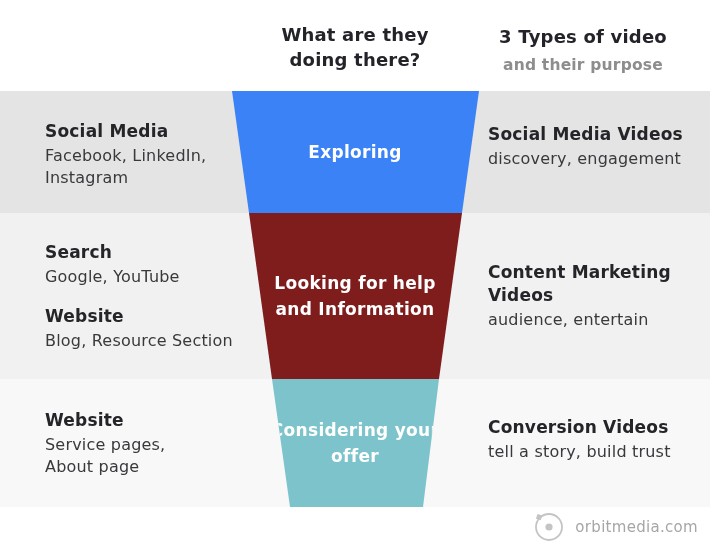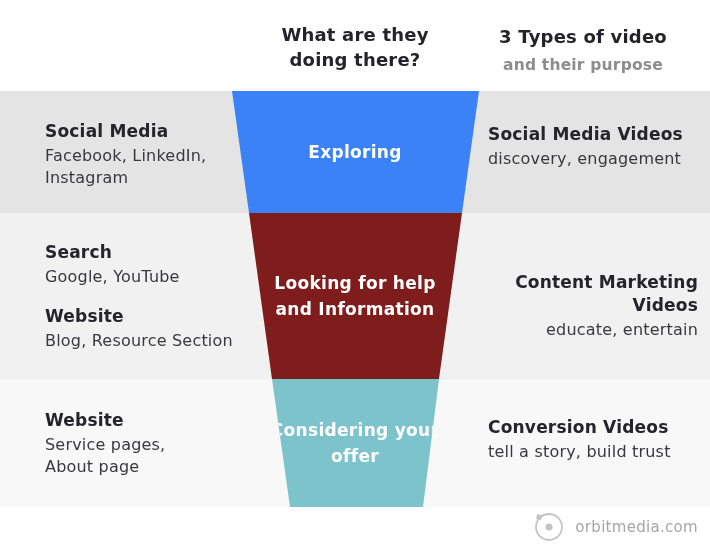--- a/index.html
+++ b/index.html
@@ -80,21 +80,21 @@
     color: #39393d;
     white-space: pre-line;
     margin-top: 2px;
     letter-spacing: 0.2px;
   }
   .entry + .entry { margin-top: 17px; }
   .pos-aud-1 { top: 120px; }
   .pos-aud-2 { top: 241px; }
   .pos-aud-3 { top: 409px; }
   .pos-vid-1 { top: 123px; }
-  .pos-vid-2 { top: 271px; text-align: right; }
+  .pos-vid-2 { top: 261px; }
   .pos-vid-3 { top: 416px; }
   
   .footer {
     position: absolute;
     right: 12px;
     bottom: 13px;
     display: flex;
     align-items: center;
     gap: 9px;
   }
@@ -155,21 +155,21 @@
 About page</div>
     </div>
   </div>
 
   <div class="cell cell-right pos-vid-1">
     <div class="cell-title">Social Media Videos</div>
     <div class="cell-detail">discovery, engagement</div>
   </div>
   <div class="cell cell-right pos-vid-2">
     <div class="cell-title">Content Marketing Videos</div>
-    <div class="cell-detail">educate, entertain</div>
+    <div class="cell-detail">audience, entertain</div>
   </div>
   <div class="cell cell-right pos-vid-3">
     <div class="cell-title">Conversion Videos</div>
     <div class="cell-detail">tell a story, build trust</div>
   </div>
 
   <div class="footer">
     <svg width="34" height="34" viewBox="0 0 34 34">
       <circle cx="17" cy="17" r="13" fill="none" stroke="#c4c4c4" stroke-width="1.8"></circle>
       <circle cx="17" cy="17" r="3.6" fill="#c4c4c4"></circle>

